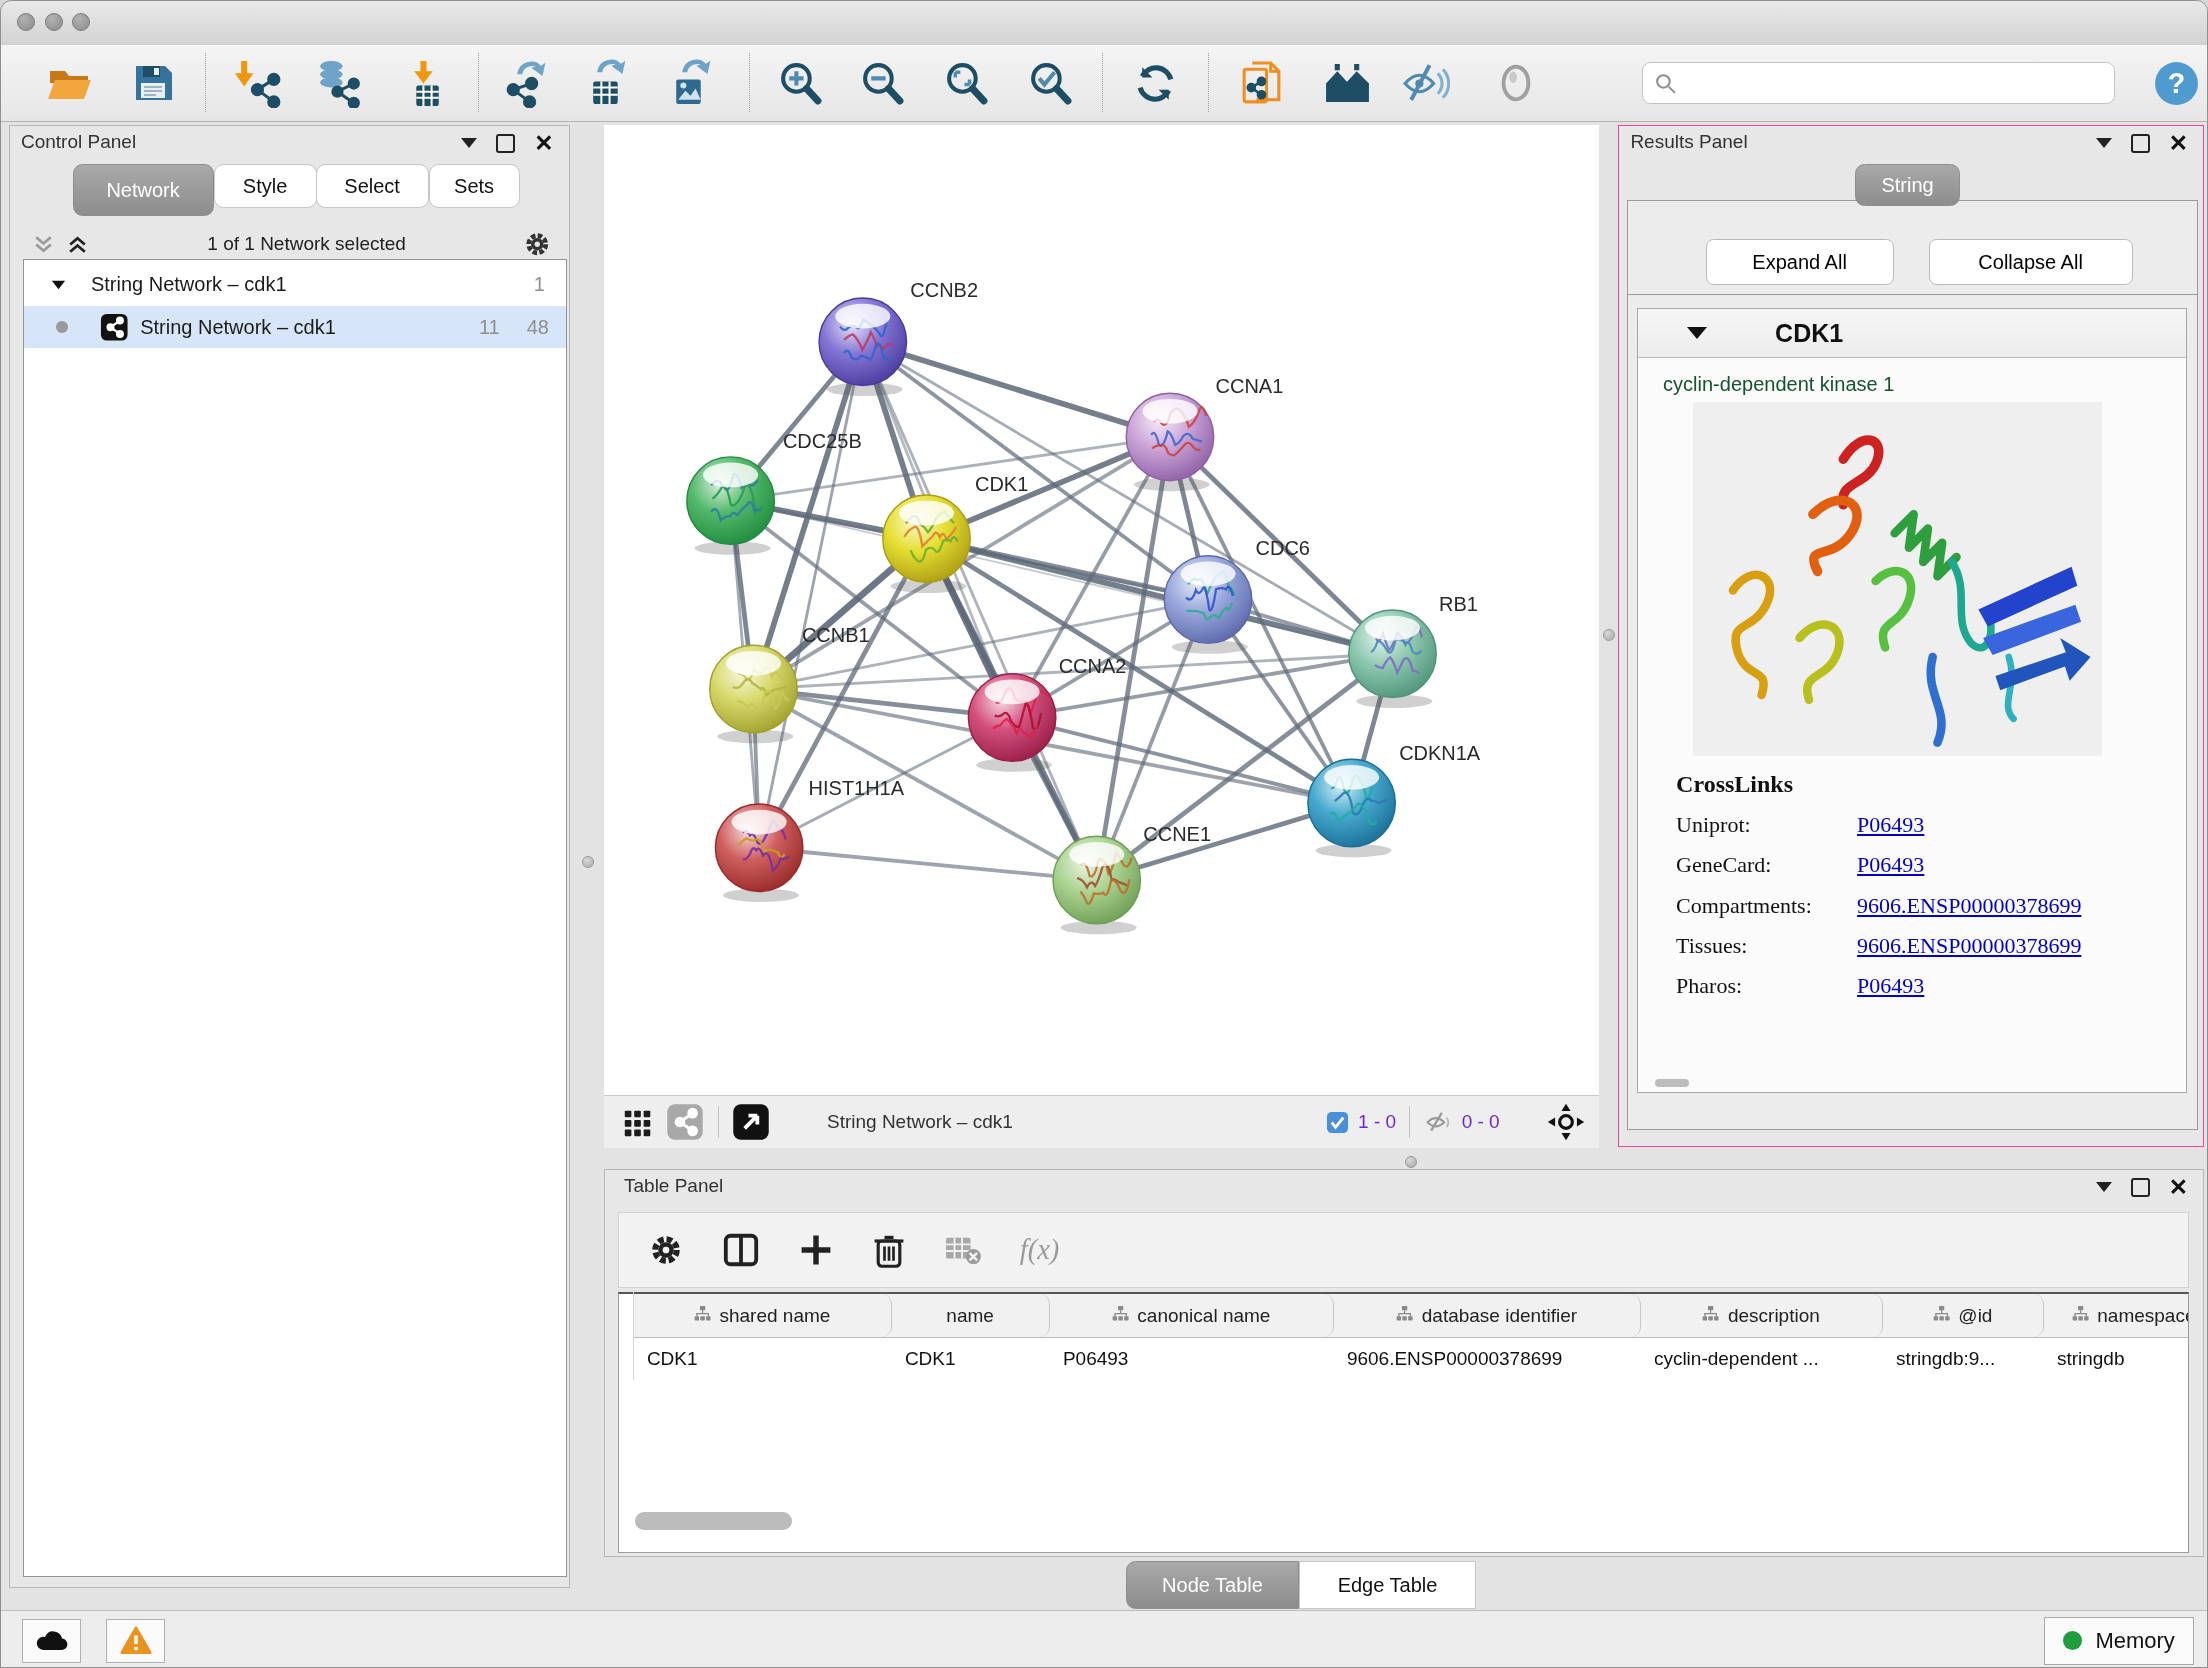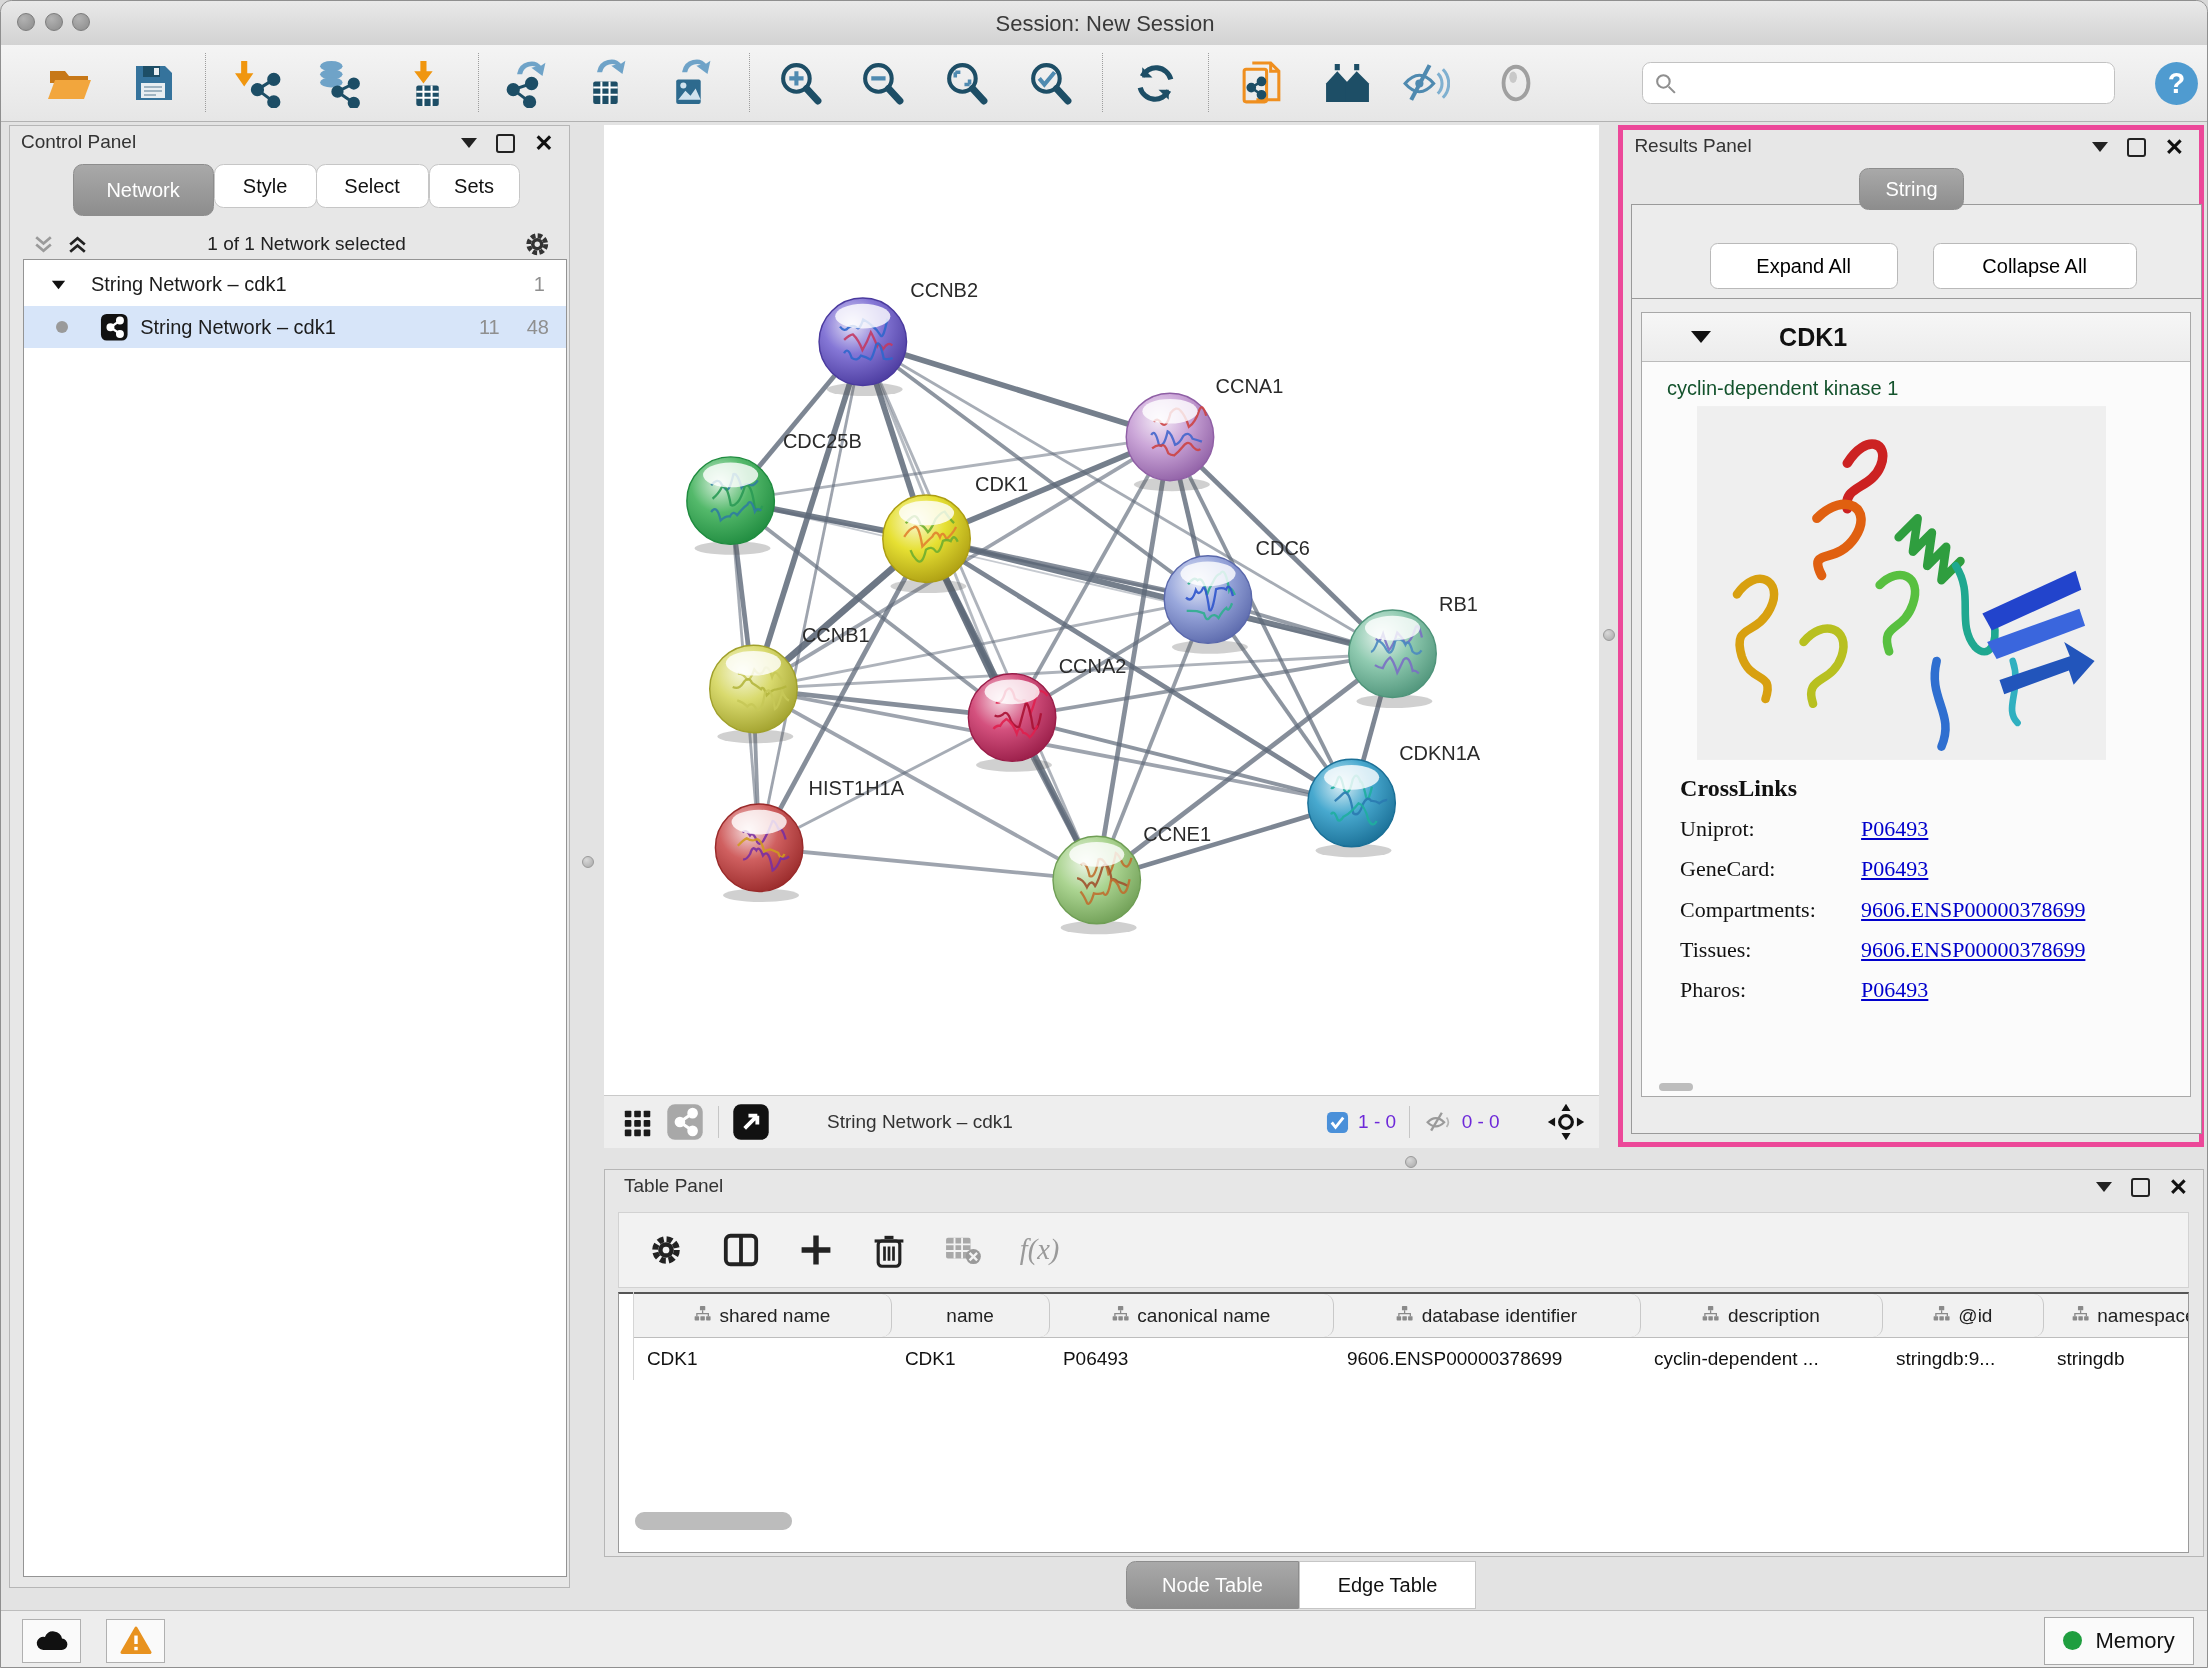--- a/index.html
+++ b/index.html
@@ -42,21 +42,21 @@
   #canvas{left:603px;top:124px;width:995px;height:1022px;background:#fff;}
   #net-svg{position:absolute;left:0;top:0;}
   #canvas-footer{position:absolute;left:0;top:970px;width:995px;height:52px;background:#eeeeee;
     border-top:1px solid #c9c9c9;display:flex;align-items:center;}
   .cf-text{font-size:19px;color:#333;}
   .cf-count{font-size:19px;color:#6d28d9;}
   .cf-sep{height:32px;border-left:1px solid #c6c6c6;margin:0 13.3px;}
   .splitter-dot{position:absolute;width:12.4px;height:12.4px;border-radius:50%;
     background:radial-gradient(circle at 35% 30%,#d8d8d8,#a8a8a8);border:1px solid #9a9a9a;box-sizing:border-box;}
   
-  #results-panel{left:1617px;top:124px;width:586px;height:1022px;background:#e7e7e7;border:5px solid #ec4899;box-sizing:border-box;}
+  #results-panel{left:1617px;top:124px;width:586px;height:1022px;background:#e7e7e7;border:1px solid #ec4899;box-sizing:border-box;}
   #rp-box{position:absolute;left:7.6px;top:74px;width:571px;height:930px;background:#ececec;border:1px solid #9a9a9a;box-sizing:border-box;}
   #rp-btnrow{position:absolute;left:0;top:0;width:100%;height:93px;border-bottom:1px solid #9a9a9a;}
   .rp-btn{position:absolute;top:38px;height:44px;background:#fff;border:1px solid #b9b9b9;border-radius:7.6px;
     font-size:20px;display:flex;align-items:center;justify-content:center;cursor:pointer;}
   #gene-card{position:absolute;left:9.5px;top:107px;width:550px;height:785px;border:1px solid #a8a8a8;background:#fbfbfb;box-sizing:border-box;}
   #gene-header{height:48px;background:linear-gradient(#f6f6f6,#ececec);border-bottom:1px solid #bbb;
     display:flex;align-items:center;cursor:pointer;}
   #gene-header .tri{width:0;height:0;border-left:10.5px solid transparent;border-right:10.5px solid transparent;border-top:12.4px solid #111;margin-left:49px;}
   #gene-symbol{font-size:25px;font-weight:bold;color:#111;margin-left:68px;}
   #gene-desc{font-size:20px;color:#14532d;margin:15px 0 3.8px 25px;}
@@ -89,21 +89,20 @@
 </style>
 </head>
 <body>
 
 <div id="app">
 
   <div id="titlebar" class="abs">
     <span class="tlight" style="left:16px"></span>
     <span class="tlight" style="left:44px"></span>
     <span class="tlight" style="left:71px"></span>
-    <div id="win-title">Session: New Session</div>
   </div>
 
   <div id="toolbar" class="abs">
     <div class="tbtn" style="left:40px">
       <svg width="48" height="48" viewBox="0 0 48 48">
           <path d="M5 12h15l4 5h19v7H5z" fill="#c77818"></path>
           <path d="M3 40l7-19h36l-7 19z" fill="#f2a63d"></path>
         </svg>
     </div>
     <div class="tbtn" style="left:124px">

